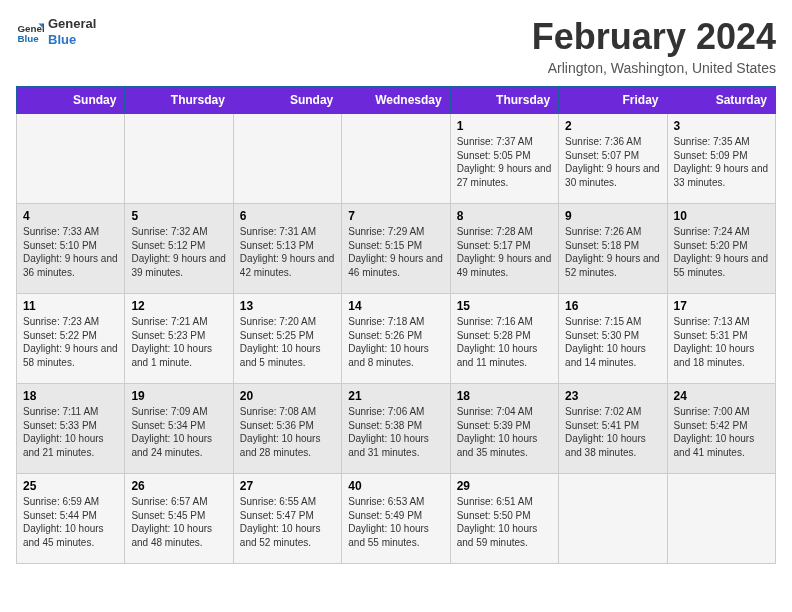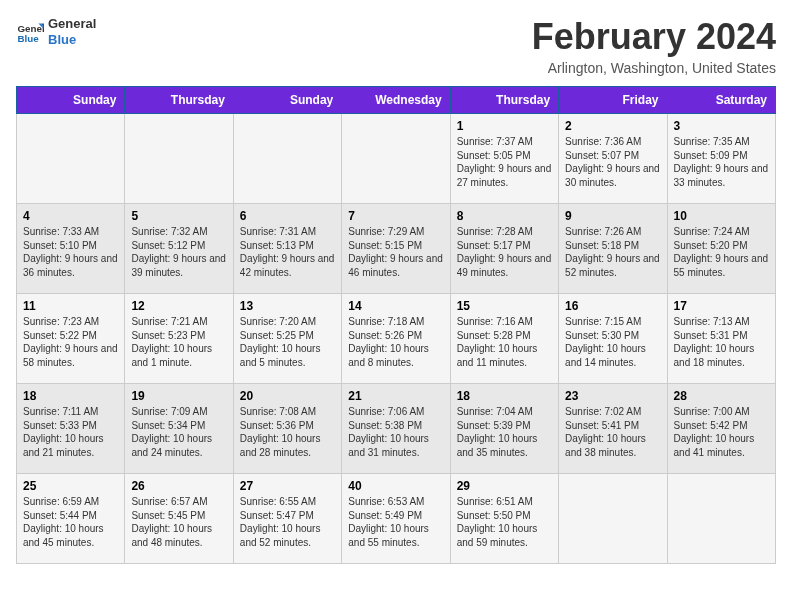--- a/index.html
+++ b/index.html
@@ -213,21 +213,21 @@
         </td>
         <td>
           <span class="day-number">18</span>
           <div class="day-info">Sunrise: 7:04 AM<br>Sunset: 5:39 PM<br>Daylight: 10 hours and 35 minutes.</div>
         </td>
         <td>
           <span class="day-number">23</span>
           <div class="day-info">Sunrise: 7:02 AM<br>Sunset: 5:41 PM<br>Daylight: 10 hours and 38 minutes.</div>
         </td>
         <td>
-          <span class="day-number">28</span>
+          <span class="day-number">24</span>
           <div class="day-info">Sunrise: 7:00 AM<br>Sunset: 5:42 PM<br>Daylight: 10 hours and 41 minutes.</div>
         </td>
       </tr>
       <tr>
         <td>
           <span class="day-number">25</span>
           <div class="day-info">Sunrise: 6:59 AM<br>Sunset: 5:44 PM<br>Daylight: 10 hours and 45 minutes.</div>
         </td>
         <td>
           <span class="day-number">26</span>

